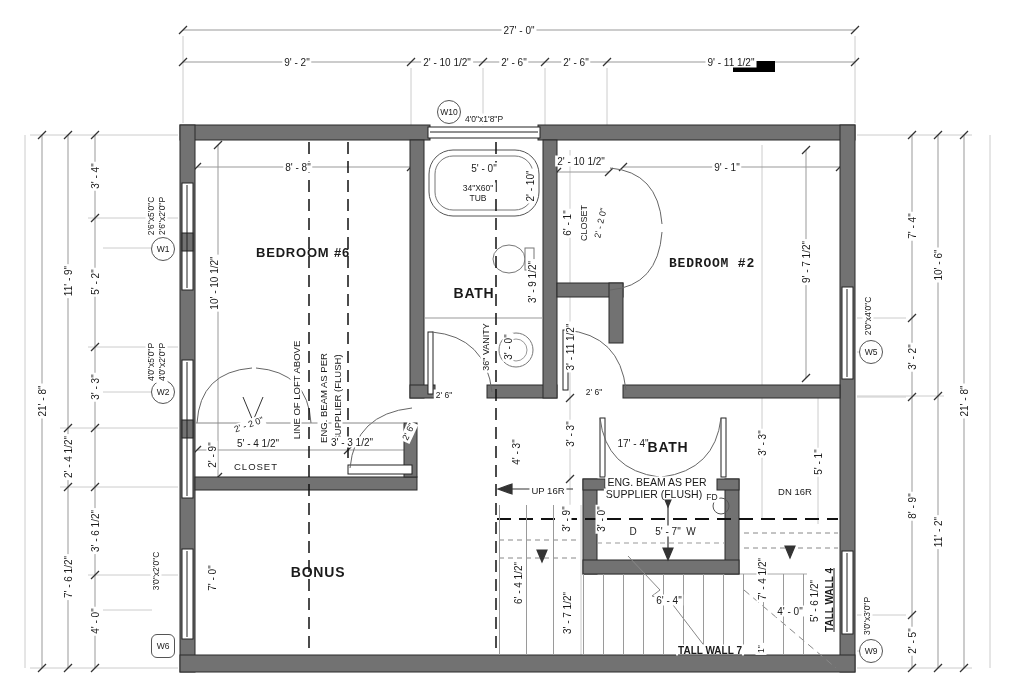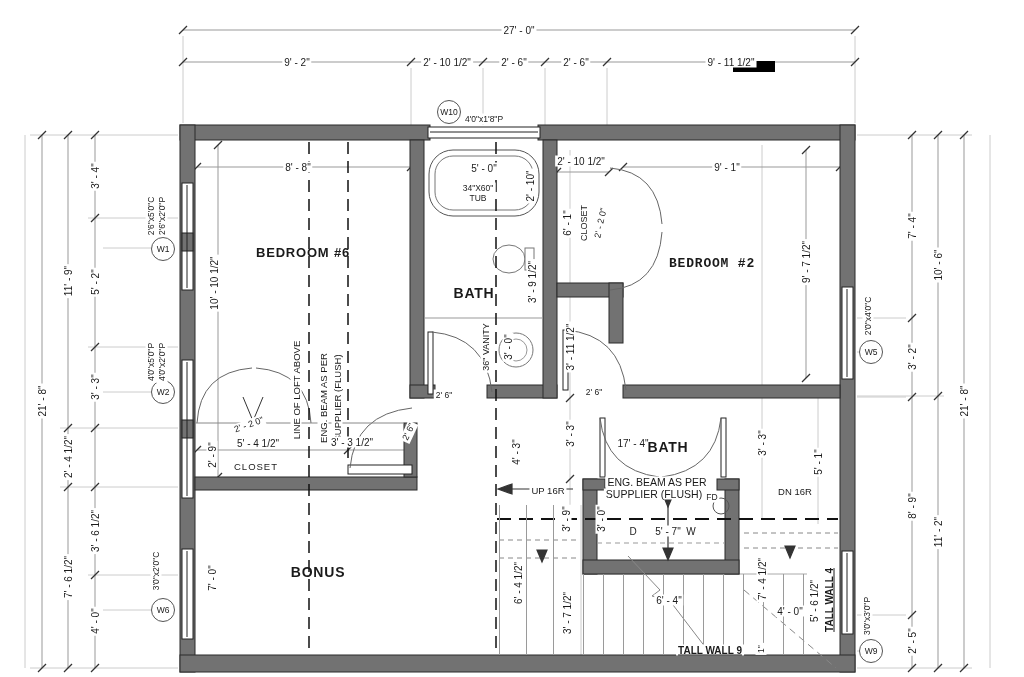--- a/index.html
+++ b/index.html
@@ -254,21 +254,21 @@
 <span class="vlbl" style="left:912px;top:357px;">3' - 2"</span>
 <span class="vlbl" style="left:912px;top:506px;">8' - 9"</span>
 <span class="vlbl" style="left:912px;top:641px;">2' - 5"</span>
 
 <div class="wtag" style="left:163px;top:249px;">W1</div>
 <span class="vlbl sm" style="left:151px;top:216px;">2'6"x5'0"C</span>
 <span class="vlbl sm" style="left:162px;top:216px;">2'6"x2'0"P</span>
 <div class="wtag" style="left:163px;top:392px;">W2</div>
 <span class="vlbl sm" style="left:151px;top:362px;">4'0"x5'0"P</span>
 <span class="vlbl sm" style="left:162px;top:362px;">4'0"x2'0"P</span>
-<div class="wtag" style="left:163px;top:610px;">W6</div>
+<div class="wtag" style="left:163px;top:646px;border-radius:6px;">W6</div>
 <span class="vlbl sm" style="left:156px;top:571px;">3'0"x2'0"C</span>
 <div class="wtag" style="left:871px;top:352px;">W5</div>
 <span class="vlbl sm" style="left:868px;top:316px;">2'0"x4'0"C</span>
 <div class="wtag" style="left:871px;top:651px;">W9</div>
 <span class="vlbl sm" style="left:867px;top:616px;">3'0"x3'0"P</span>
 <div class="wtag" style="left:449px;top:112px;">W10</div>
 <span class="lbl sm" style="left:484px;top:119px;">4'0"x1'8"P</span>
 
 <span class="lbl" style="left:298px;top:167px;">8' - 8"</span>
 <span class="lbl room" style="left:303px;top:252px;">BEDROOM #6</span>
@@ -322,19 +322,19 @@
 <span class="lbl" style="left:691px;top:531px;">W</span>
 <span class="vlbl" style="left:601px;top:519px;">3' - 0"</span>
 
 <span class="vlbl" style="left:518px;top:583px;">6' - 4 1/2"</span>
 <span class="vlbl" style="left:567px;top:613px;">3' - 7 1/2"</span>
 <span class="lbl" style="left:669px;top:600px;">6' - 4"</span>
 <span class="vlbl" style="left:762px;top:579px;">7' - 4 1/2"</span>
 <span class="lbl" style="left:790px;top:611px;">4' - 0"</span>
 <span class="vlbl" style="left:814px;top:601px;">5' - 6 1/2"</span>
 <span class="vlbl uline" style="left:829px;top:600px;font-size:10px;">TALL WALL 4</span>
-<span class="lbl uline" style="left:710px;top:650px;font-size:10px;">TALL WALL 9</span>
+<span class="lbl uline" style="left:710px;top:650px;font-size:10px;">TALL WALL 7</span>
 <span class="vlbl sm" style="left:761px;top:649px;">1"</span>
 
 <span class="lbl room" style="left:318px;top:572px;font-size:14px;">BONUS</span>
 <span class="vlbl" style="left:212px;top:578px;">7' - 0"</span>
 
 </div>
 
 </body></html>

